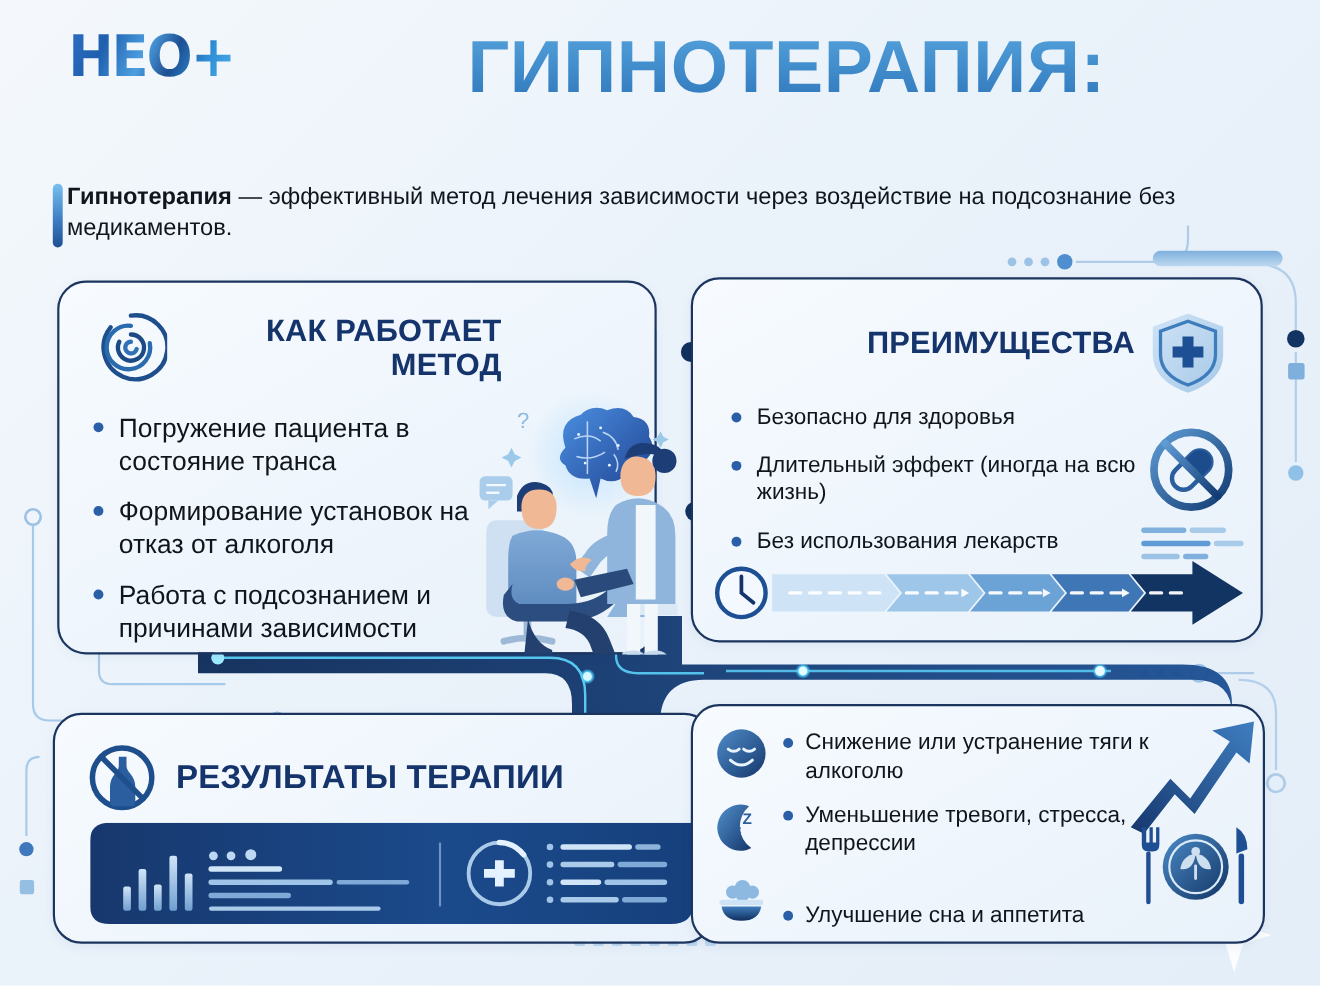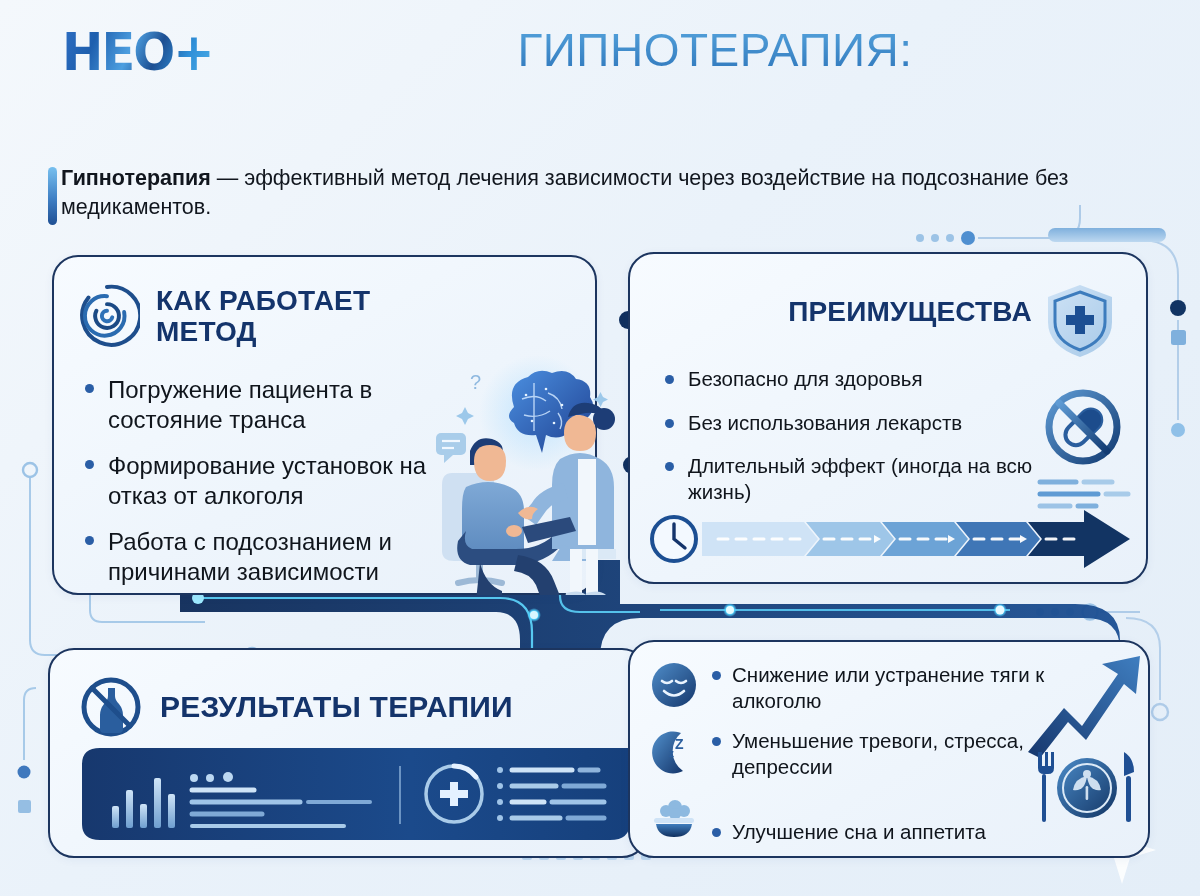--- a/index.html
+++ b/index.html
@@ -25,21 +25,21 @@
     line-height: 1;
     background: linear-gradient(115deg,#2f6fc4 0%,#1e5fae 22%,#4d9fe0 45%,#1d4f92 62%,#2f8fd8 80%,#4fb0e8 100%);
     -webkit-background-clip: text; background-clip: text;
     color: transparent; -webkit-text-fill-color: transparent;
     font-family: "DejaVu Sans", sans-serif;
     transform: scaleX(0.95);
   }
 
   .title-wrap { position: absolute; left: 250px; top: 26px; width: 930px; text-align: center; }
   .title-1 {
-    font-size: 46px; font-weight: 400; letter-spacing: 0.5px; line-height: 1.06;
+    font-size: 67px; font-weight: 700; letter-spacing: 0.5px; line-height: 1.06;
     color: #3f8fcc;
     background: linear-gradient(180deg,#55a3dc 0%,#2e76bb 100%);
     -webkit-background-clip: text; background-clip: text;
     -webkit-text-fill-color: transparent; color: transparent;
   }
   .title-2 {
     font-size: 55px; font-weight: 800; letter-spacing: 0.3px; line-height: 1.04;
     color: #14346b; margin-top: 2px; white-space: nowrap;
     margin-left: -86px;
   }
@@ -69,21 +69,21 @@
   #card-results { left: 48px; top: 648px; width: 600px; height: 210px; }
   #card-outcomes { left: 628px; top: 640px; width: 522px; height: 218px; }
 
   .card-head { display: flex; align-items: center; gap: 16px; }
   .card-title {
     font-size: 28px; font-weight: 800; color: #14346b; line-height: 1.12;
     letter-spacing: .2px;
   }
 
   
-  #card-method .card-head { position: absolute; left: 20px; top: 22px; width: 370px; }
+  #card-method .card-head { position: absolute; left: 32px; top: 22px; width: 370px; text-align: right; }
   .bullets { list-style: none; }
   .bullets li {
     position: relative; padding-left: 26px; font-size: 24px; line-height: 1.25;
     color: #10151c; margin-bottom: 16px;
   }
   .bullets li::before {
     content: ""; position: absolute; left: 3px; top: 9px;
     width: 9px; height: 9px; border-radius: 50%; background: #2a5ea6;
   }
   #method-bullets { position: absolute; left: 28px; top: 118px; width: 380px; }
@@ -351,22 +351,22 @@
           <stop offset="100%" stop-color="#a7c9e8"></stop>
         </linearGradient>
       </defs>
     <path d="M36 3 L68 15 L68 40 Q68 64 36 75 Q4 64 4 40 L4 15 Z" fill="url(#shieldG)"></path>
     <path d="M36 10 L61 19 L61 40 Q61 59 36 68 Q11 59 11 40 L11 19 Z" fill="none" stroke="#3d7cbd" stroke-width="3"></path>
     <path d="M31 24 h10 v9 h9 v10 h-9 v9 h-10 v-9 h-9 v-10 h9 Z" fill="#1c4f93"></path>
   </svg>
 
   <ul class="bullets" id="benefit-bullets">
     <li>Безопасно для здоровья</li>
+    <li>Длительный эффект (иногда на всю жизнь)</li>
     <li>Без использования лекарств</li>
-    <li>Длительный эффект (иногда на всю жизнь)</li>
   </ul>
 
   <svg class="abs" style="left:412px; top:132px;" width="82" height="82" viewBox="0 0 82 82">
     <defs>
         <linearGradient id="pillG" x1="0" y1="0" x2="1" y2="1">
           <stop offset="0%" stop-color="#5f9bd4"></stop>
           <stop offset="100%" stop-color="#123b72"></stop>
         </linearGradient>
       </defs>
     <circle cx="41" cy="41" r="34" fill="none" stroke="url(#pillG)" stroke-width="7"></circle>

